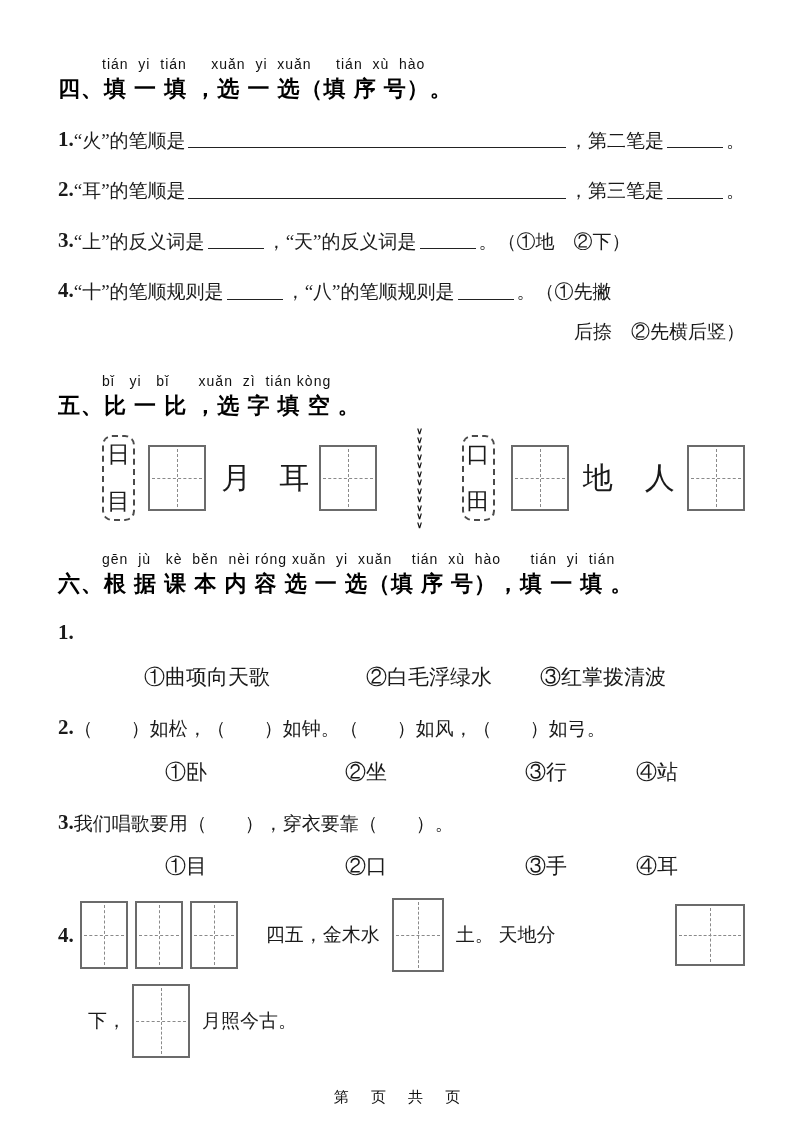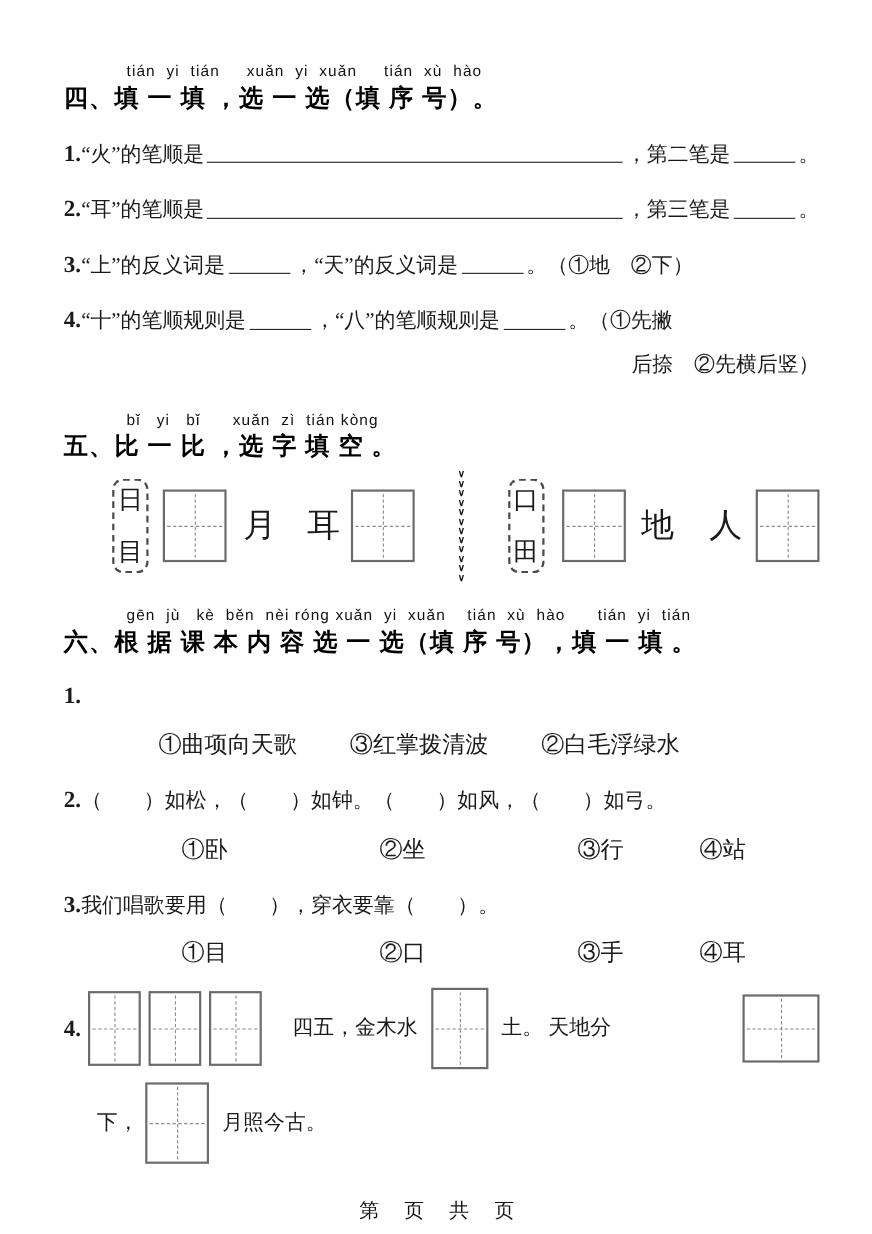--- a/index.html
+++ b/index.html
@@ -10,21 +10,21 @@
     padding:56px 48px 0 58px;
     background:#fff;
     color:#1a1a1a;
     font-family:"Liberation Serif", serif;
     overflow:hidden;
   }
   .pinyin{
     font-family:"Liberation Sans", sans-serif;
     font-size:14px;
     letter-spacing:1px;
-    margin-left:57px;
+    margin-left:44px;
     color:#111;
     white-space:pre;
   }
   .sec-title{
     font-family:"Liberation Sans", sans-serif;
     font-size:22px;
     font-weight:bold;
     margin:2px 0 0 0;
     letter-spacing:1px;
     color:#000;
@@ -64,21 +64,21 @@
   .opts-row{display:flex;margin:14px 0 0 38px;}
   .opt{font-size:21px;line-height:1.45;white-space:nowrap;text-align:center;}
   .opt-w3{width:222px;}
   .opt-w4{width:180px;}
   .q4-line1{display:flex;align-items:center;margin-top:16px;}
   .q4-line2{display:flex;align-items:center;margin:12px 0 0 30px;}
   .q4-grid{margin-right:7px;}
   .footer{
     text-align:center;margin-top:30px;
     font-family:"Liberation Sans", sans-serif;
-    font-size:18px;letter-spacing:9px;color:#111;
+    font-size:15px;letter-spacing:9px;color:#111;
   }
 </style>
 </head>
 <body>
 
 <div class="page">
 
   <div class="sec" style="margin-top:0;">
     <div class="pinyin">tián  yi  tián     xuǎn  yi  xuǎn     tián  xù  hào</div>
     <div class="sec-title">四、填 一 填 ，选 一 选（填 序 号）。</div>
@@ -150,22 +150,22 @@
 
   <div class="sec">
     <div class="pinyin">gēn  jù   kè  běn  nèi róng xuǎn  yi  xuǎn    tián  xù  hào      tián  yi  tián</div>
     <div class="sec-title">六、根 据 课 本 内 容 选 一 选（填 序 号），填 一 填 。</div>
 
     <div class="q-flex" style="margin-top:18px;">
       <span class="qnum">1.</span>
     </div>
     <div class="opts-row">
       <span class="opt opt-w3">①曲项向天歌</span>
+      <span class="opt opt-w3">②白毛浮绿水</span>
       <span class="opt">③红掌拨清波</span>
-      <span class="opt opt-w3">②白毛浮绿水</span>
     </div>
 
     <div class="q-flex">
       <span class="qnum">2.</span>
       <span class="qtext">（　　）如松，（　　）如钟。（　　）如风，（　　）如弓。</span>
     </div>
     <div class="opts-row">
       <span class="opt opt-w4">①卧</span>
       <span class="opt opt-w4">②坐</span>
       <span class="opt opt-w4">③行</span>

